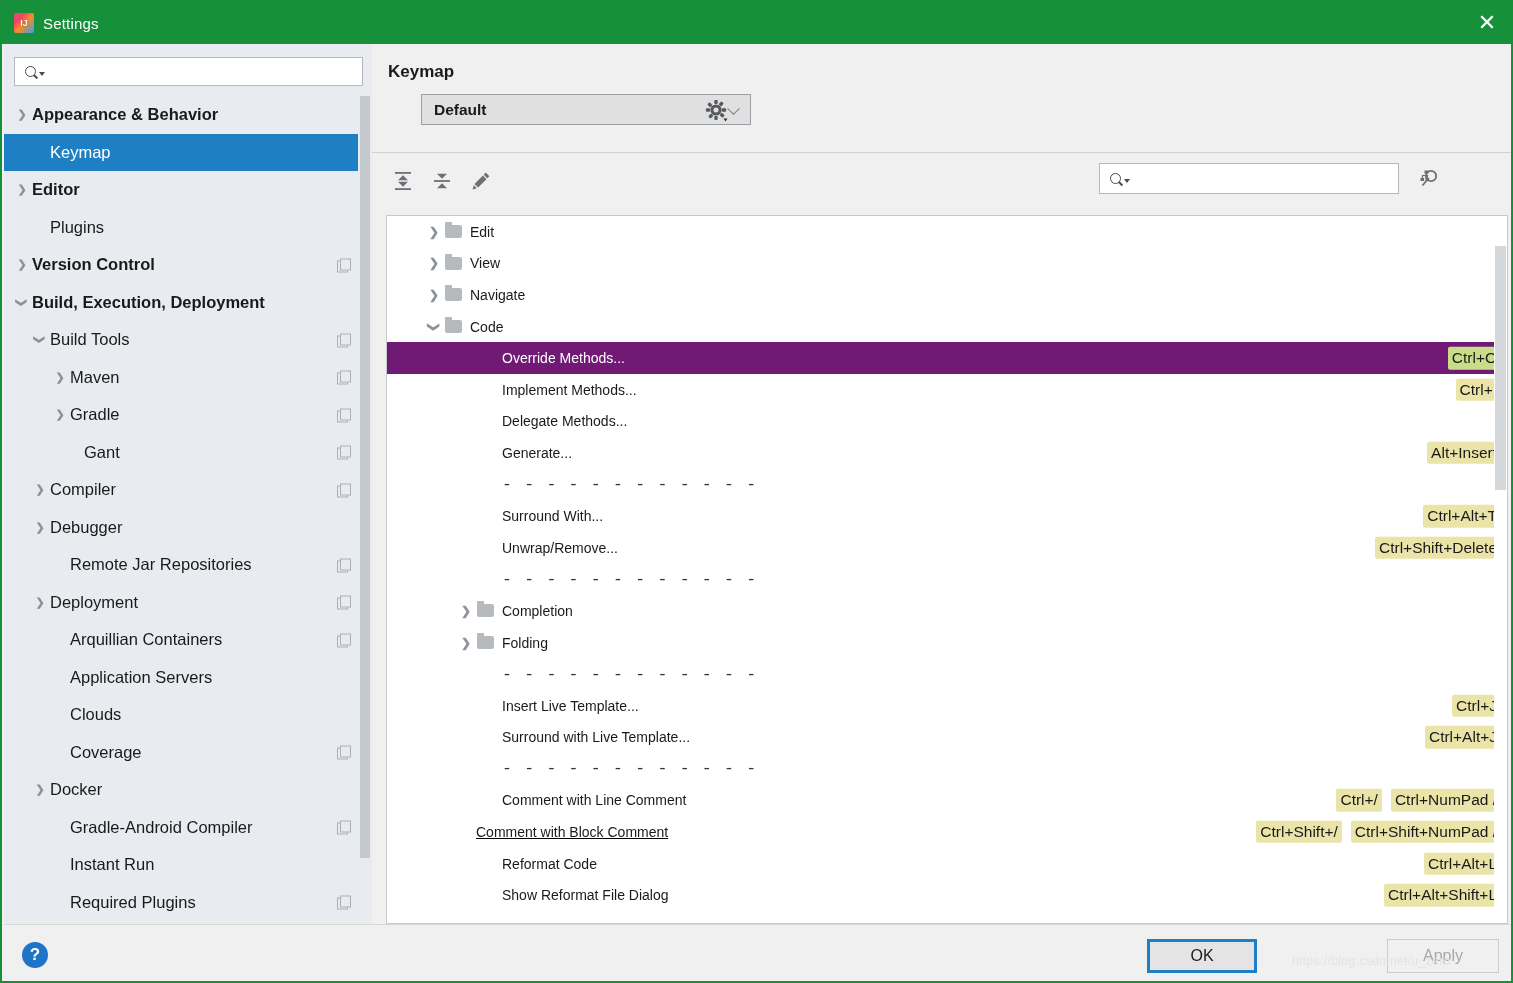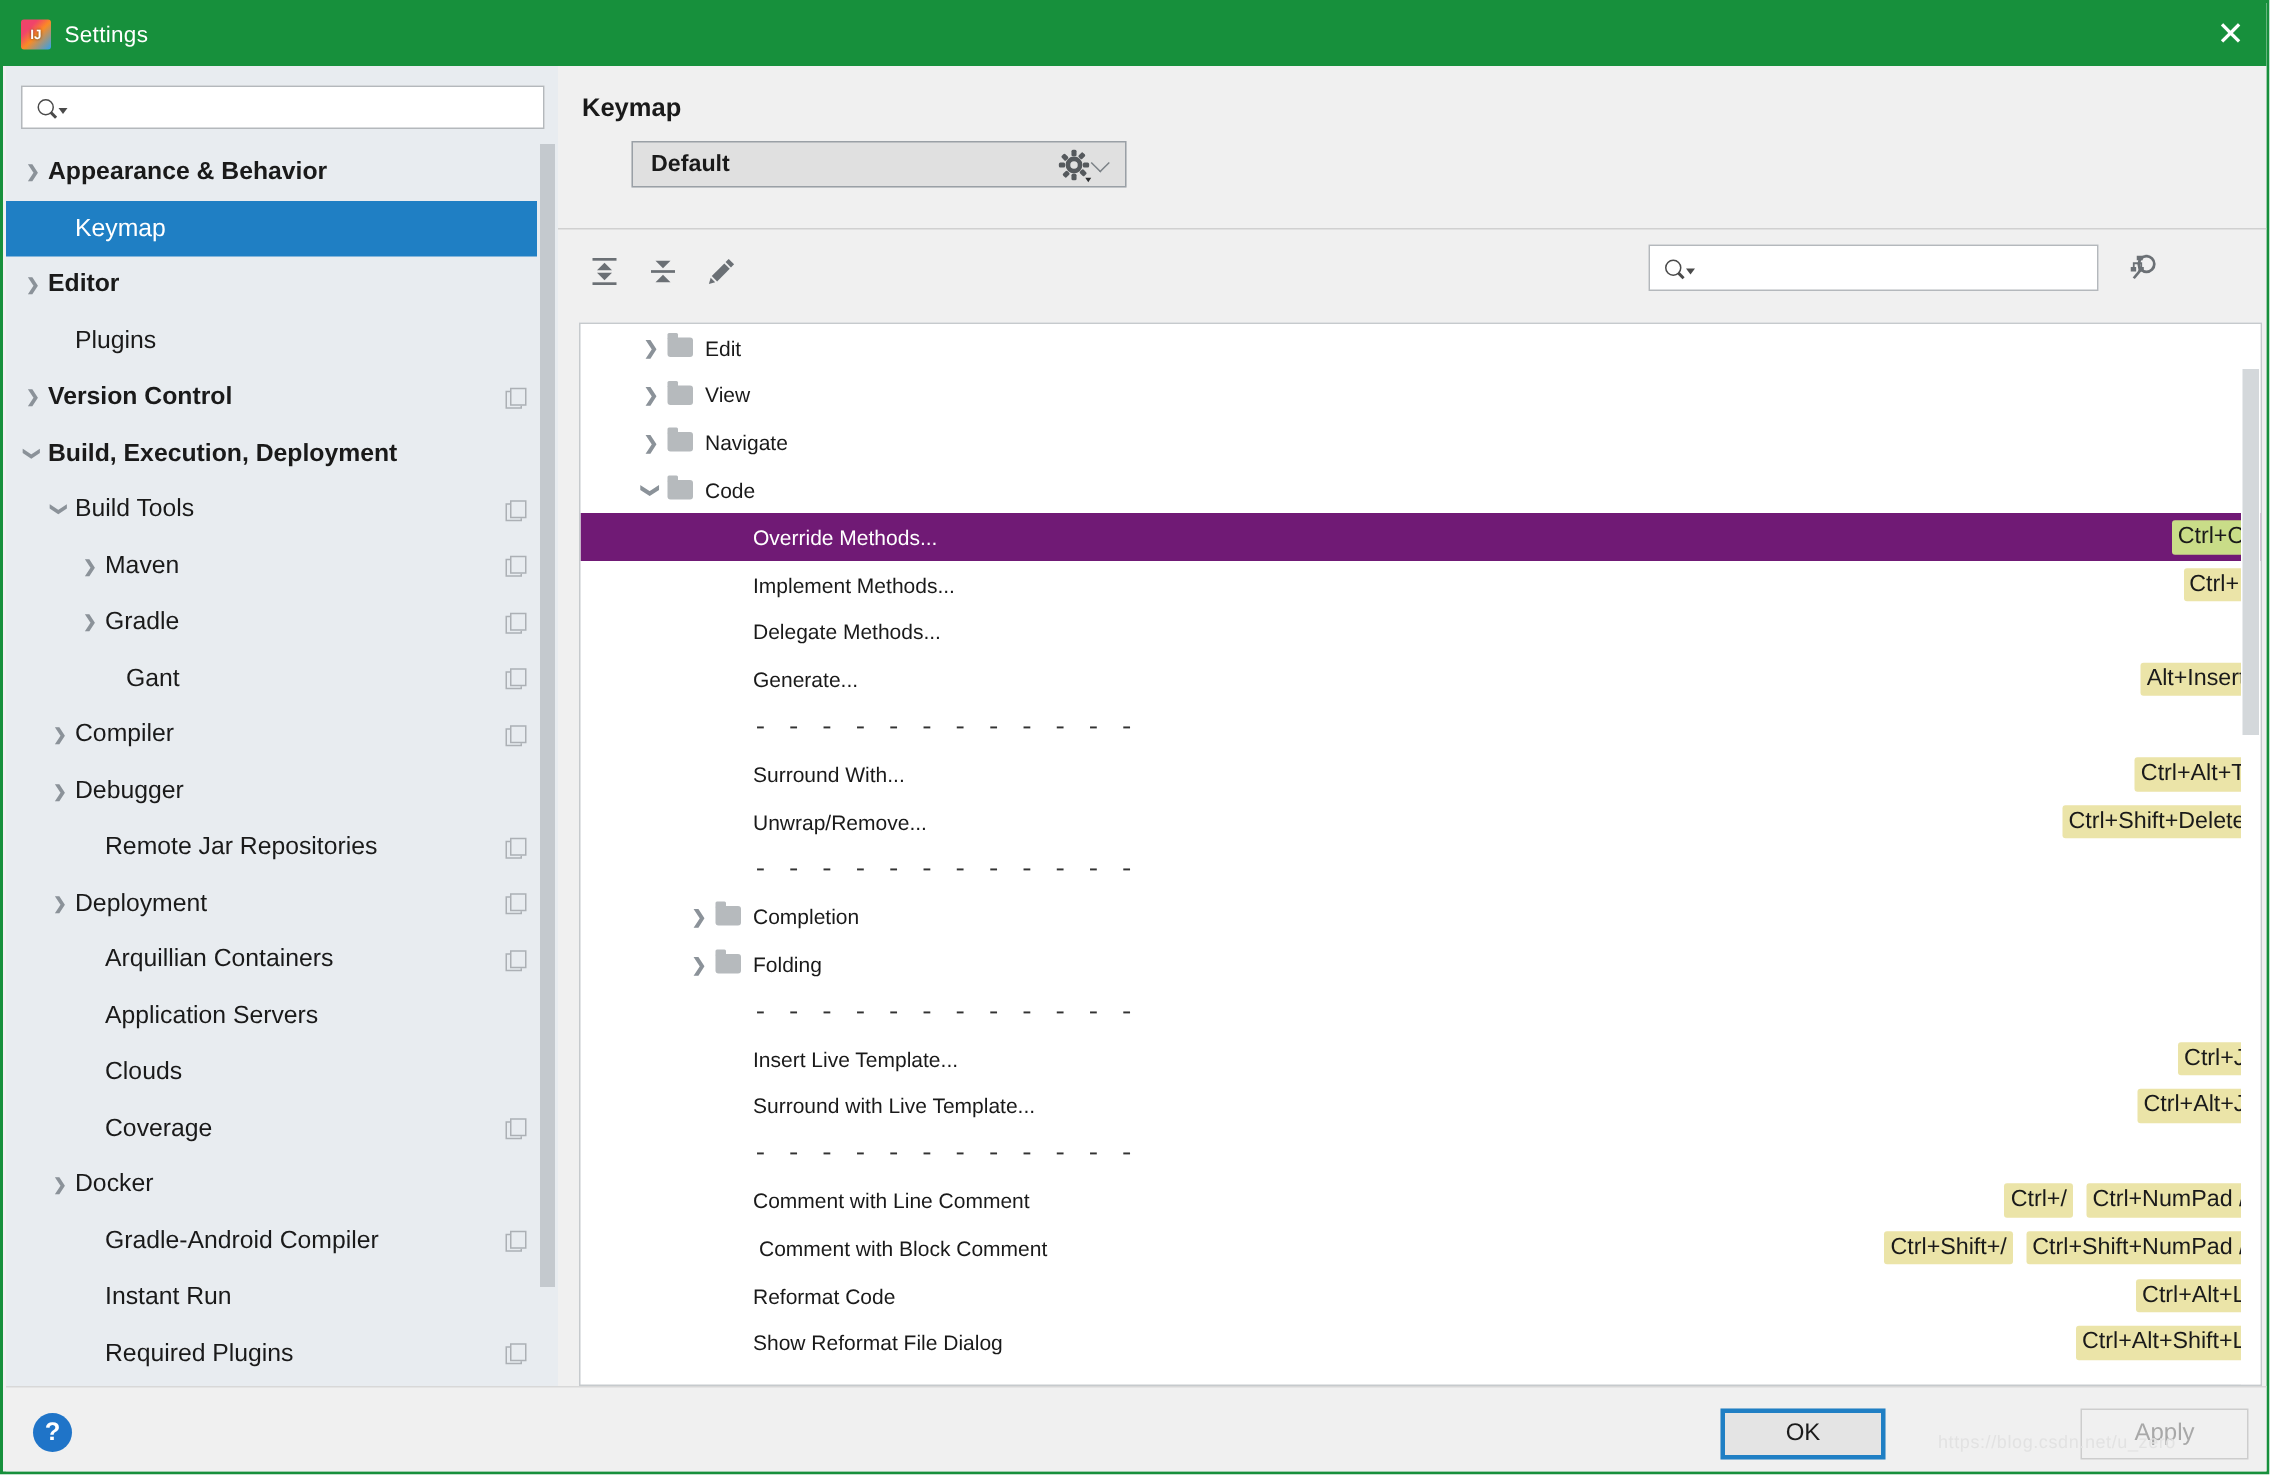--- a/index.html
+++ b/index.html
@@ -641,21 +641,21 @@
             <span class="k-sep">- - - - - - - - - - - -</span>
           </div>
           <div class="k-row" style="padding-left: 68px;">
             <span class="k-arrow none" style="width: 47px;"></span>
             <span class="k-label">Comment with Line Comment</span>
             <span class="k-shortcuts">
               <span class="kbd">Ctrl+/</span>
               <span class="kbd">Ctrl+NumPad /</span>
             </span>
           </div>
-          <div class="k-row" style="padding-left: 72px;">
+          <div class="k-row" style="padding-left: 42px; text-decoration: underline;">
             <span class="k-arrow none" style="width: 47px;"></span>
             <span class="k-label">Comment with Block Comment</span>
             <span class="k-shortcuts">
               <span class="kbd">Ctrl+Shift+/</span>
               <span class="kbd">Ctrl+Shift+NumPad /</span>
             </span>
           </div>
           <div class="k-row" style="padding-left: 68px;">
             <span class="k-arrow none" style="width: 47px;"></span>
             <span class="k-label">Reformat Code</span>

